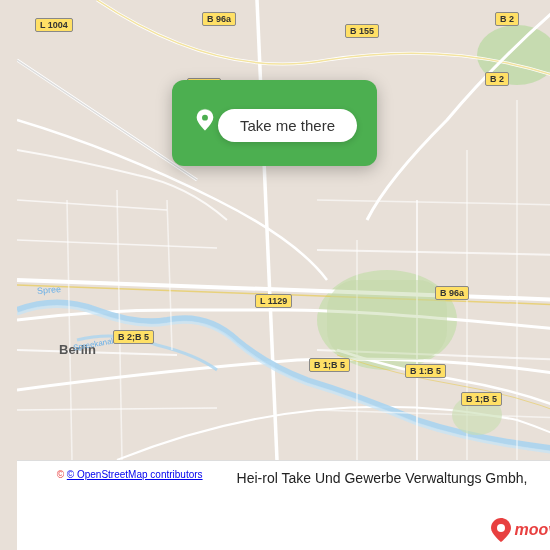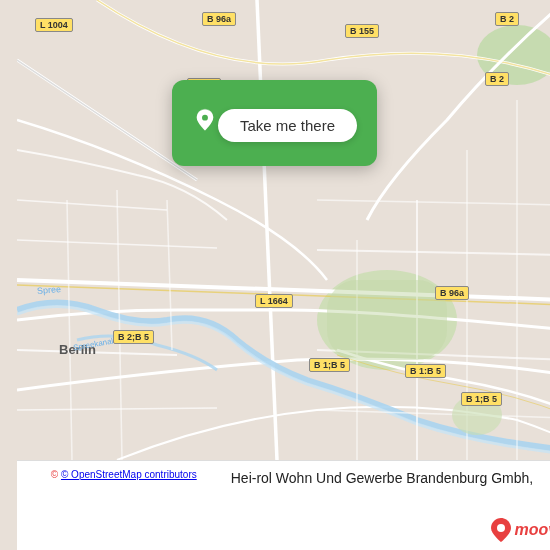--- a/index.html
+++ b/index.html
@@ -224,21 +224,21 @@
       <rect x="310" y="280" width="120" height="80" rx="30" fill="#c4d8a8" opacity="0.5"></rect>
     </svg>
 
     <div class="road-badge" style="left:18px; top:18px">L 1004</div>
     <div class="road-badge" style="left:185px; top:12px">B 96a</div>
     <div class="road-badge" style="left:328px; top:24px">B 155</div>
     <div class="road-badge" style="left:478px; top:12px">B 2</div>
     <div class="road-badge" style="left:468px; top:72px">B 2</div>
     <div class="road-badge" style="left:170px; top:78px">B 96a</div>
     <div class="road-badge" style="left:418px; top:286px">B 96a</div>
-    <div class="road-badge" style="left:238px; top:294px">L 1664</div>
+    <div class="road-badge" style="left:238px; top:294px">L 1129</div>
     <div class="road-badge" style="left:96px; top:330px">B 2;B 5</div>
     <div class="road-badge" style="left:292px; top:358px">B 1;B 5</div>
     <div class="road-badge" style="left:388px; top:364px">B 1:B 5</div>
     <div class="road-badge" style="left:444px; top:392px">B 1;B 5</div>
 
     <div class="city-label" style="left:42px; top:342px">Berlin</div>
 
     <div class="river-label" style="left:20px; top:285px; transform:rotate(-5deg)">Spree</div>
     <div class="river-label" style="left:56px; top:340px; transform:rotate(-10deg); font-size:8px">Spreekanal</div>
 
@@ -254,21 +254,21 @@
     </div>
 
   </div>
 
   <div id="bottom-bar">
     <div id="osm-attribution">
       <span style="color:#e84040;">©</span>
       <a href="#" class="osm-link">© OpenStreetMap contributors</a>
     </div>
     <div id="location-name">
-      <span>Hei-rol Wohn Und Gewerbe Brandenburg Gmbh,</span><br>
+      <span>Hei-rol Take Und Gewerbe Verwaltungs Gmbh,</span><br>
     </div>
 
     <div id="moovit-logo">
       <svg class="moovit-pin" viewBox="0 0 20 24" xmlns="http://www.w3.org/2000/svg">
         <path d="M10 0 C4.5 0 0 4.5 0 10 C0 16 10 24 10 24 C10 24 20 16 20 10 C20 4.5 15.5 0 10 0Z" fill="#e84040"></path>
         <circle cx="10" cy="10" r="4" fill="white"></circle>
       </svg>
       <span class="moovit-text">moovit</span>
     </div>
   </div>

